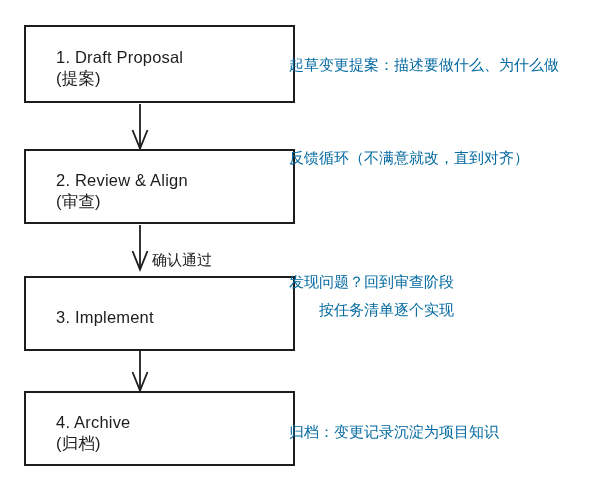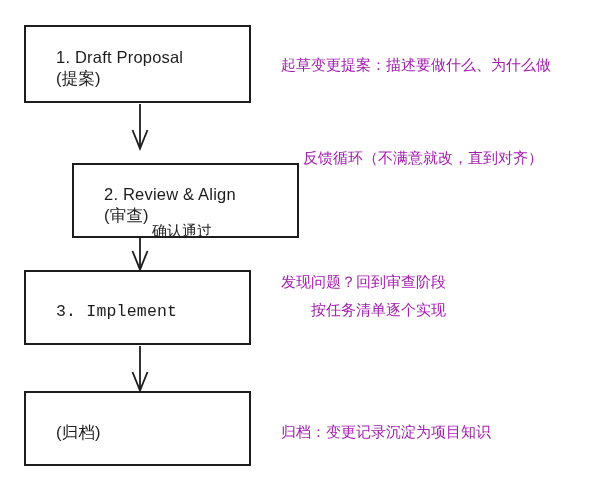--- a/index.html
+++ b/index.html
@@ -20,62 +20,62 @@
     position: absolute;
     left: 0;
     top: 0;
     width: 610px;
     height: 496px;
     pointer-events: none;
   }
   .flow-box {
     position: absolute;
     left: 24px;
-    width: 227px;
+    width: 271px;
     box-sizing: border-box;
     border: 2px solid #1d1d1d;
     background: #ffffff;
     display: flex;
     flex-direction: column;
     justify-content: center;
     padding-left: 30px;
     padding-top: 8px;
   }
   .flow-box .box-title,
   .flow-box .box-subtitle {
     font-size: 16.5px;
     line-height: 21px;
     color: #1d1d1d;
     letter-spacing: 0.2px;
     white-space: nowrap;
   }
   .box-1 { top: 25px;  height: 78px; }
-  .box-2 { top: 163px; height: 75px; margin-left: 48px; }
-  .box-3 { top: 270px; height: 75px; font-family: Liberation Mono, monospace; }
+  .box-2 { top: 149px; height: 75px; }
+  .box-3 { top: 276px; height: 75px; }
   .box-4 { top: 391px; height: 75px; }
 
   .arrow-label {
     position: absolute;
     left: 152px;
-    top: 222px;
+    top: 251px;
     font-size: 15px;
     line-height: 18px;
     color: #222222;
     white-space: nowrap;
   }
   .annotation {
     position: absolute;
-    left: 281px;
+    left: 289px;
     font-size: 15px;
     line-height: 28px;
-    color: #a21caf;
+    color: #0369a1;
     white-space: nowrap;
   }
   .annotation-1 { top: 51px; }
-  .annotation-2 { top: 144px; margin-left: 22px; }
+  .annotation-2 { top: 144px; }
   .annotation-3 { top: 268px; text-align: right; }
   .annotation-4 { top: 418px; }
 </style>
 </head>
 <body>
 
 <div class="canvas">
 
   <svg class="arrows-svg" viewBox="0 0 610 496" xmlns="http://www.w3.org/2000/svg">
 
@@ -103,20 +103,21 @@
   <div class="flow-box box-2">
     <div class="box-title">2. Review &amp; Align</div>
     <div class="box-subtitle">(审查)</div>
   </div>
 
   <div class="flow-box box-3">
     <div class="box-title">3. Implement</div>
   </div>
 
   <div class="flow-box box-4">
+    <div class="box-title">4. Archive</div>
     <div class="box-subtitle">(归档)</div>
   </div>
 
   <div class="arrow-label">确认通过</div>
 
   <div class="annotation annotation-1">
     <div>起草变更提案：描述要做什么、为什么做</div>
   </div>
 
   <div class="annotation annotation-2">

